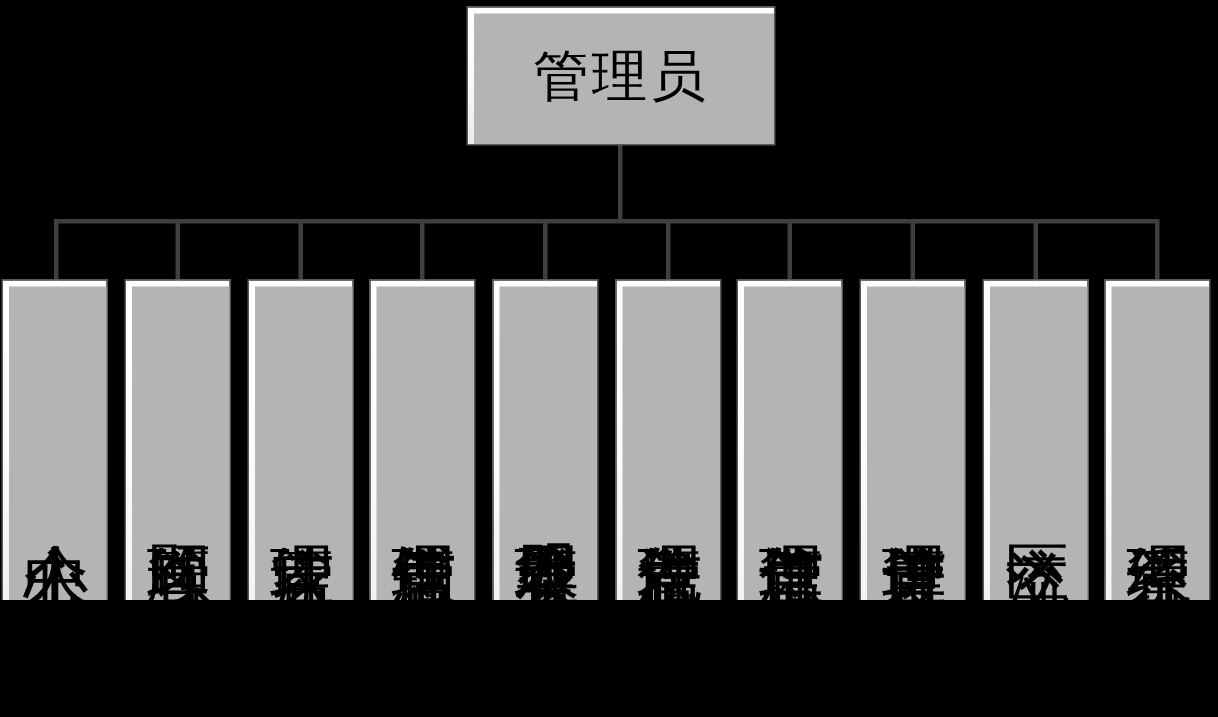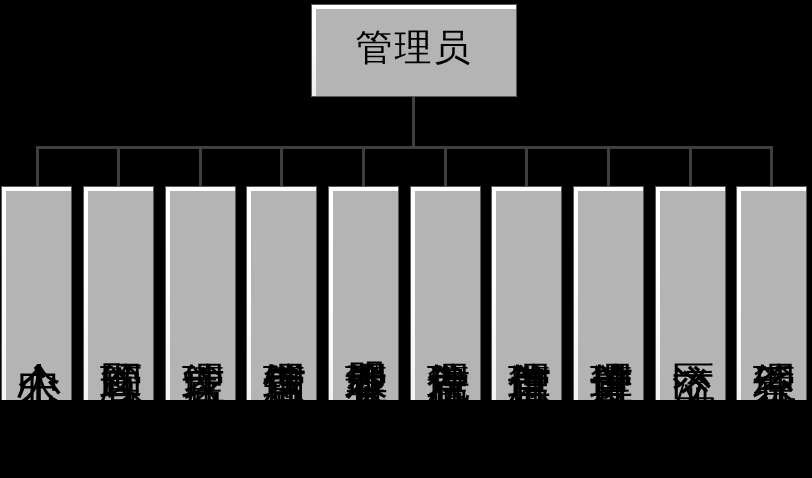--- a/index.html
+++ b/index.html
@@ -6,21 +6,21 @@
     margin: 0;
     padding: 0;
     background: #000000;
   }
   #canvas {
     position: relative;
     width: 812px;
     height: 400px;
     background: #000000;
     overflow: hidden;
-    font-family: Liberation Mono, monospace;
+    font-family: Liberation Sans, sans-serif;
   }
 
   
   .line {
     position: absolute;
     background: #3f3f3f;
   }
   .line-v { width: 3px; }
   .line-h { height: 3px; }
 

